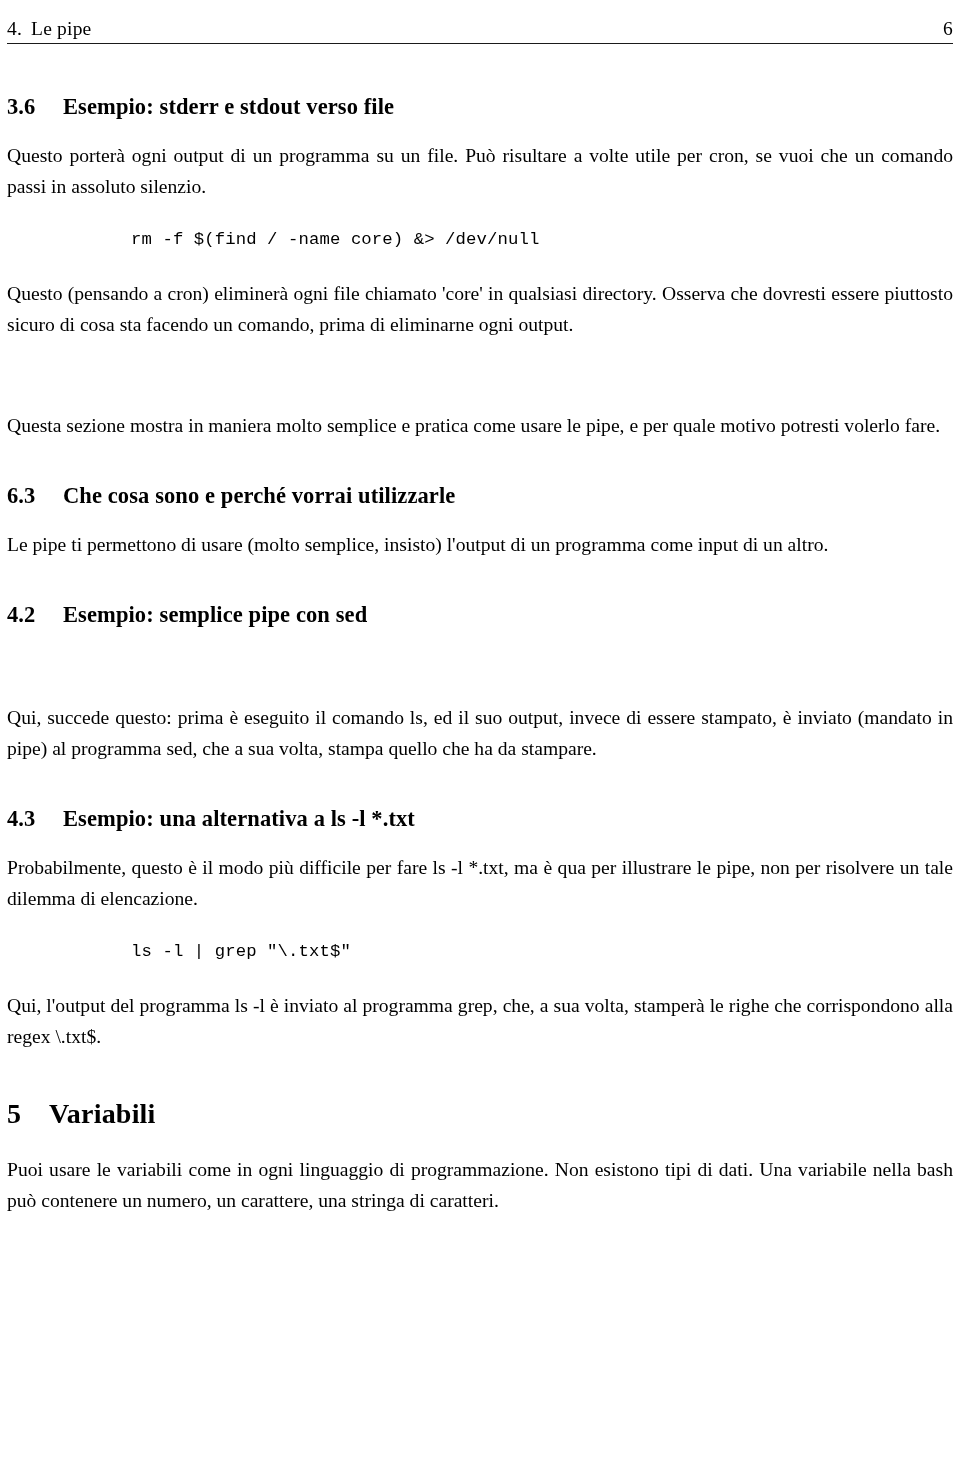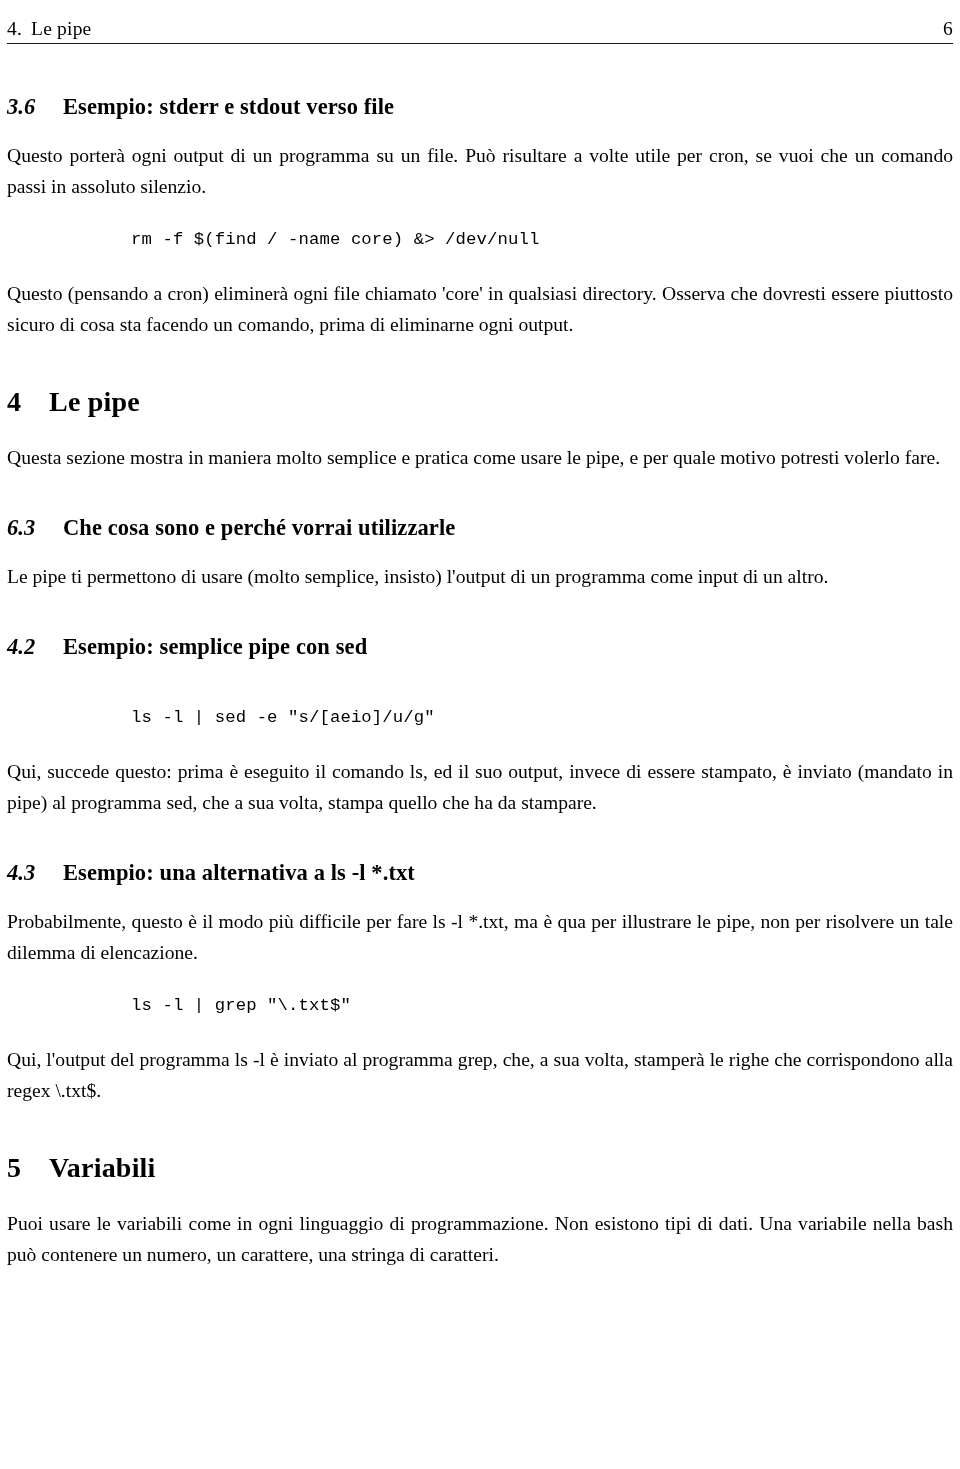--- a/index.html
+++ b/index.html
@@ -58,21 +58,21 @@
   h2.section .num { display: inline-block; min-width: 42px; }
 
   h3.subsection {
     font-size: 22.5px;
     font-weight: bold;
     margin: 0;
     padding: 0;
     letter-spacing: 0.1px;
     white-space: pre;
   }
-  h3.subsection .num { display: inline-block; min-width: 56px; font-style: italic; }
+  h3.subsection .num { display: inline-block; min-width: 56px; }
 
   
   p.body {
     font-size: 19.6px;
     line-height: 31px;
     margin: 0;
     text-align: justify;
     text-justify: inter-word;
     hyphens: none;
   }
@@ -120,21 +120,20 @@
   <div class="sp-par-to-code"></div>
 
   <pre class="code">rm -f $(find / -name core) &amp;&gt; /dev/null</pre>
 
   <div class="sp-code-to-par"></div>
 
   <p class="body">Questo (pensando a cron) eliminerà ogni file chiamato 'core' in qualsiasi directory. Osserva che dovresti essere piuttosto sicuro di cosa sta facendo un comando, prima di eliminarne ogni output.</p>
 
   <div class="sp-par-to-sec"></div>
 
-  <h2 class="section"><span class="num">4</span><span>Le pipe</span></h2>
 
   <div class="sp-sec-to-par"></div>
 
   <p class="body">Questa sezione mostra in maniera molto semplice e pratica come usare le pipe, e per quale motivo potresti volerlo fare.</p>
 
   <div class="sp-par-to-sub"></div>
 
   <h3 class="subsection"><span class="num">6.3</span><span>Che cosa sono e perché vorrai utilizzarle</span></h3>
 
   <div class="sp-sub-to-par"></div>
@@ -143,21 +142,20 @@
 
   <div class="sp-par-to-sub"></div>
 
   <h3 class="subsection"><span class="num">4.2</span><span>Esempio: semplice pipe con sed</span></h3>
 
   <div class="sp-sub-to-par"></div>
 
 
   <div class="sp-par-to-code"></div>
 
-  <pre class="code">ls -l | sed -e "s/[aeio]/u/g"</pre>
 
   <div class="sp-code-to-par"></div>
 
   <p class="body">Qui, succede questo: prima è eseguito il comando ls, ed il suo output, invece di essere stampato, è inviato (mandato in pipe) al programma sed, che a sua volta, stampa quello che ha da stampare.</p>
 
   <div class="sp-par-to-sub"></div>
 
   <h3 class="subsection"><span class="num">4.3</span><span>Esempio: una alternativa a ls -l *.txt</span></h3>
 
   <div class="sp-sub-to-par"></div>

